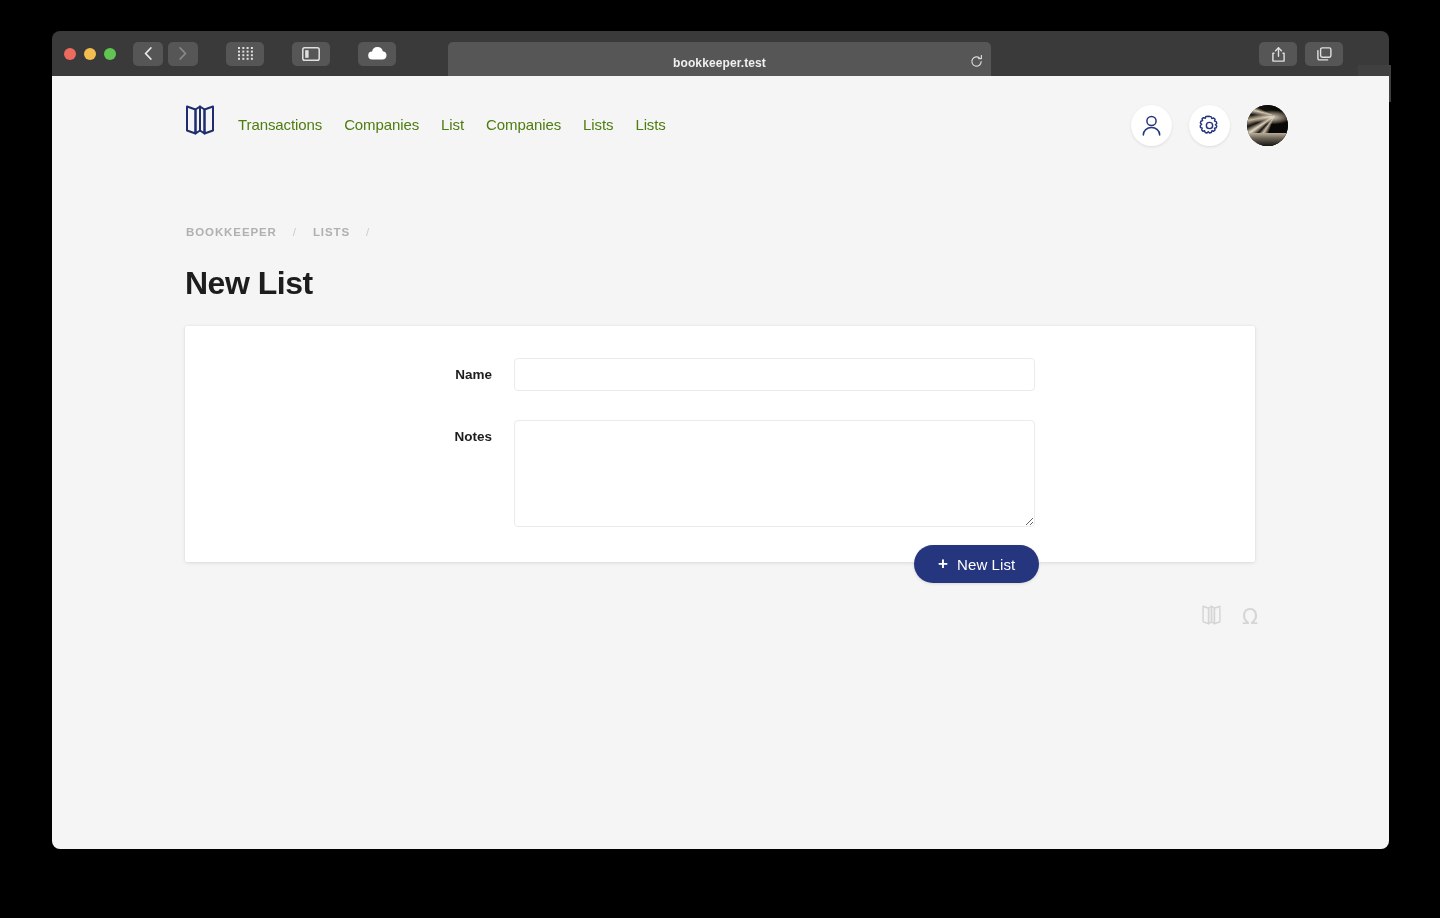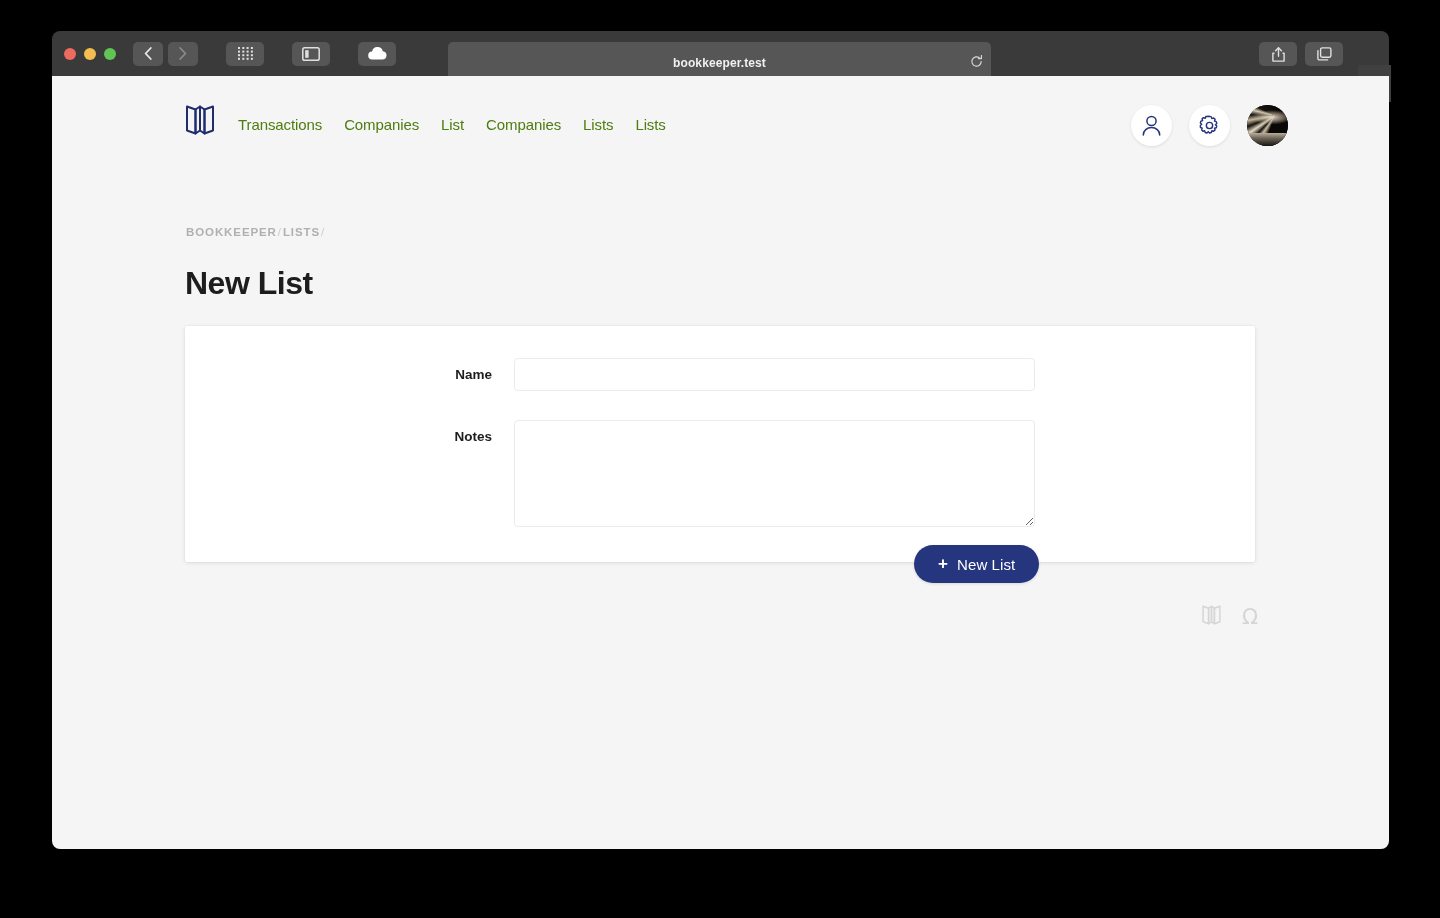--- a/index.html
+++ b/index.html
@@ -151,21 +151,21 @@
   }
 
   
   .breadcrumb {
     position: absolute;
     left: 134px; top: 150px;
     font-size: 11.5px;
     font-weight: bold;
     letter-spacing: 0.9px;
     color: #b0b0b0;
-    display: flex; align-items: center; gap: 1px;
+    display: flex; align-items: center; gap: 16px;
   }
   .breadcrumb a { color: #b0b0b0; text-decoration: none; cursor: pointer; }
   .breadcrumb .sep { color: #cccccc; font-weight: normal; }
   .page-title {
     position: absolute;
     left: 133px; top: 168px;
     font-size: 32px;
     font-weight: bold;
     color: #1d1d1d;
     letter-spacing: -0.5px;

